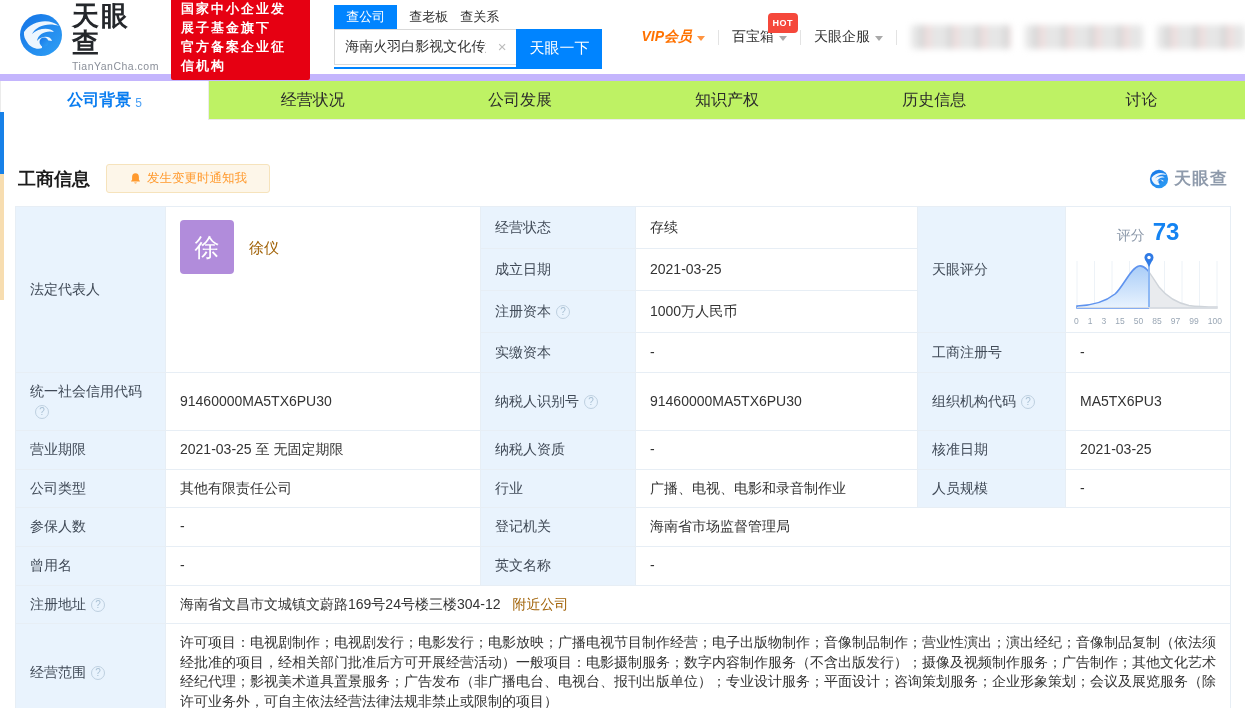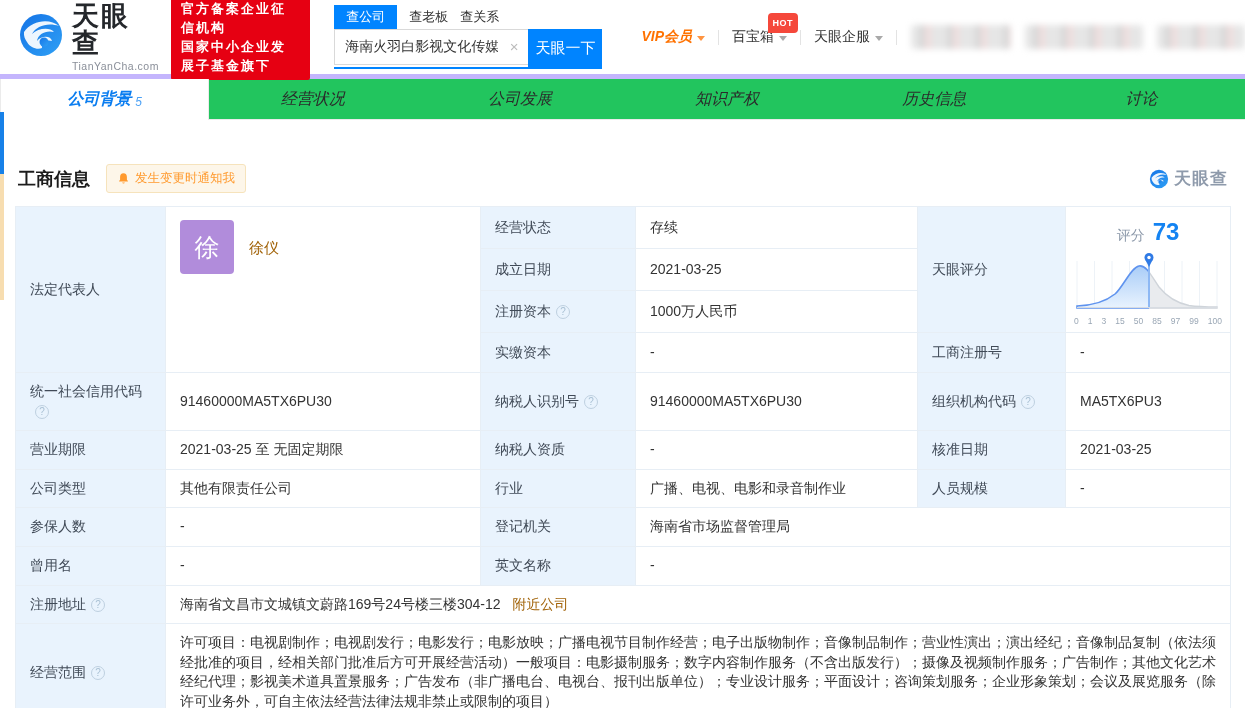--- a/index.html
+++ b/index.html
@@ -19,46 +19,46 @@
            padding:5px 10px; line-height:19px; letter-spacing:2px; border-radius:2px; }
   .search { margin-left:24px; width:438px; }
   .s-tabs { display:flex; align-items:flex-end; gap:12px; font-size:13px; height:24px; }
   .s-tab { color:#333; cursor:pointer; padding:3px 0; }
   .s-tab.active { background:#0084ff; color:#fff; padding:3px 12px; }
   .s-row { display:flex; border-bottom:2px solid #0084ff; }
   .s-inputwrap { position:relative; flex:1; }
   .s-input { width:100%; height:36px; border:1px solid #d9d9d9; border-right:none; padding:0 30px 0 10px;
              font-size:14px; color:#333; outline:none; font-family:inherit; }
   .s-clear { position:absolute; right:10px; top:9px; color:#bbb; font-size:15px; cursor:pointer; }
-  .s-btn { width:74px; height:38px; background:#0084ff; color:#fff; border:none; font-size:15px; cursor:pointer; font-family:inherit; }
+  .s-btn { width:86px; height:38px; background:#0084ff; color:#fff; border:none; font-size:15px; cursor:pointer; font-family:inherit; }
   .menu { display:flex; align-items:center; margin-left:26px; font-size:14px; gap:0; }
   .m-item { display:flex; align-items:center; gap:5px; cursor:pointer; position:relative; padding:0 13px; white-space:nowrap; }
   .vip { color:#ff7200; font-weight:bold; font-style:italic; }
   .caret { width:0; height:0; border-left:4px solid transparent; border-right:4px solid transparent; border-top:5px solid #a9a9a9; margin-top:2px; }
   .caret.orange { border-top-color:#ff9440; }
   .m-sep { width:1px; height:15px; background:#e3e3e3; }
   .hot { position:absolute; top:-15px; right:2px; background:#f5483b; color:#fff; font-size:9px; font-weight:bold;
          padding:5px 5px; border-radius:4px 4px 4px 0; letter-spacing:.5px; }
   .redacted { display:flex; gap:14px; margin-left:14px; filter:blur(3px); }
   .blob { height:24px; border-radius:3px;
           background:repeating-linear-gradient(90deg,#e6e6e6 0 8px,#d8d8d8 8px 14px,#f0dede 14px 20px,#e6e6e6 20px 28px); }
   .blob.b1{width:100px}.blob.b2{width:118px}.blob.b3{width:88px}
 
   
-  .tabs { display:flex; height:46px; border-bottom:1px solid #ebebeb; border-top:5px solid #c4b5fd; background:#22c55e;font-style:italic; }
+  .tabs { display:flex; height:46px; border-bottom:1px solid #ebebeb; border-top:7px solid #c4b5fd; background:#bef264; }
   .tab { flex:1; display:flex; align-items:center; justify-content:center; font-size:16px; color:#2b2b2b; cursor:pointer; position:relative; }
   .tab.active { color:#0a7df0; font-weight:bold; background:#fff; border-left:1px solid #ebebeb; border-right:1px solid #ebebeb; margin-bottom:-1px; }
   .tab .cnt { font-size:12px; font-weight:normal; color:#4aa0f5; margin-left:4px; position:relative; top:2px; }
 
   
   main { padding:0 15px; }
   .sec-head { display:flex; align-items:center; margin:44px 0 13px 3px; }
   .sec-title { font-size:18px; font-weight:bold; color:#1c1c1c; }
   .notify { display:inline-flex; align-items:center; gap:5px; margin-left:16px; background:#fdf6e9; border:1px solid #f6e3bc;
-            color:#ff9a2e; font-size:12.5px; padding:5px 10px; border-radius:3px; cursor:pointer; font-family:inherit; }
+            color:#ff9a2e; font-size:12.5px; padding:5px 22px; border-radius:3px; cursor:pointer; font-family:inherit; }
   .wm { margin-left:auto; display:flex; align-items:center; gap:5px; margin-right:2px; }
   .wm-text { font-size:17px; font-weight:bold; color:#8e9aab; letter-spacing:1px; }
 
   
   table.t { width:1215px; border-collapse:collapse; table-layout:fixed; font-size:14px; }
   .t td { border:1px solid #e7eef5; padding:9px 14px; vertical-align:middle; height:38px; line-height:1.4; color:#333; }
   .t td.lbl { background:#e9f3fd; color:#404a57; }
   .t tr.g td { height:40px; }
   .t td.toppad { vertical-align:top; padding-top:13px; }
   .q { display:inline-block; width:14px; height:14px; border:1px solid #bed0e0; border-radius:50%; color:#a9c0d4;
@@ -107,22 +107,22 @@
           <circle cx="26" cy="30" r="4.5" fill="url(#logograd)"></circle>
         </svg>
       </span>
       <span>
         <div class="logo-cn">天眼查</div>
         <div class="logo-en">TianYanCha.com</div>
       </span>
     </div>
 
     <div class="badge">
+      <div>国家中小企业发展子基金旗下</div>
       <div>官方备案企业征信机构</div>
-      <div>国家中小企业发展子基金旗下</div>
     </div>
 
     <div class="search">
       <div class="s-tabs">
         <span class="s-tab active">查公司</span>
         <span class="s-tab">查老板</span>
         <span class="s-tab">查关系</span>
       </div>
       <div class="s-row">
         <div class="s-inputwrap">

